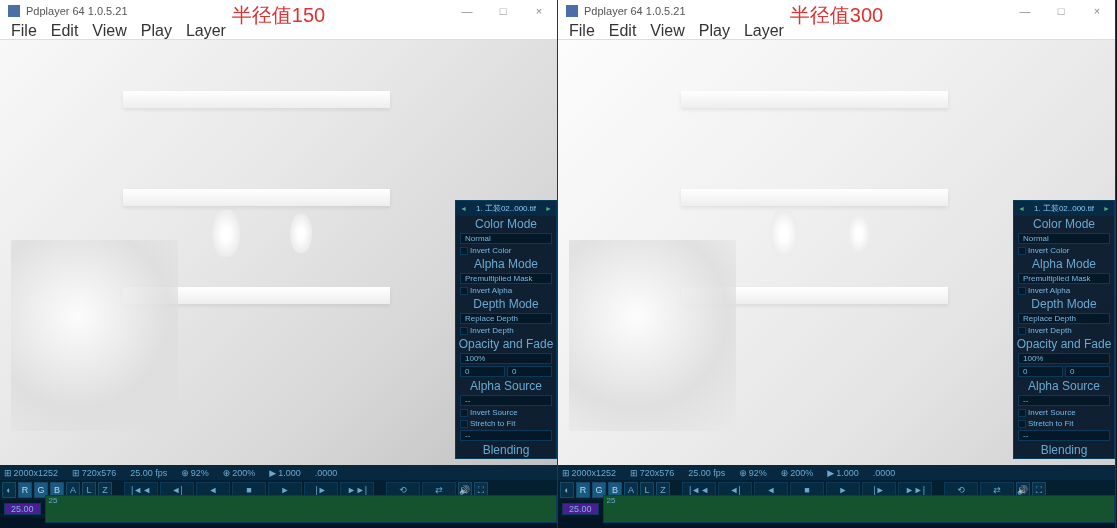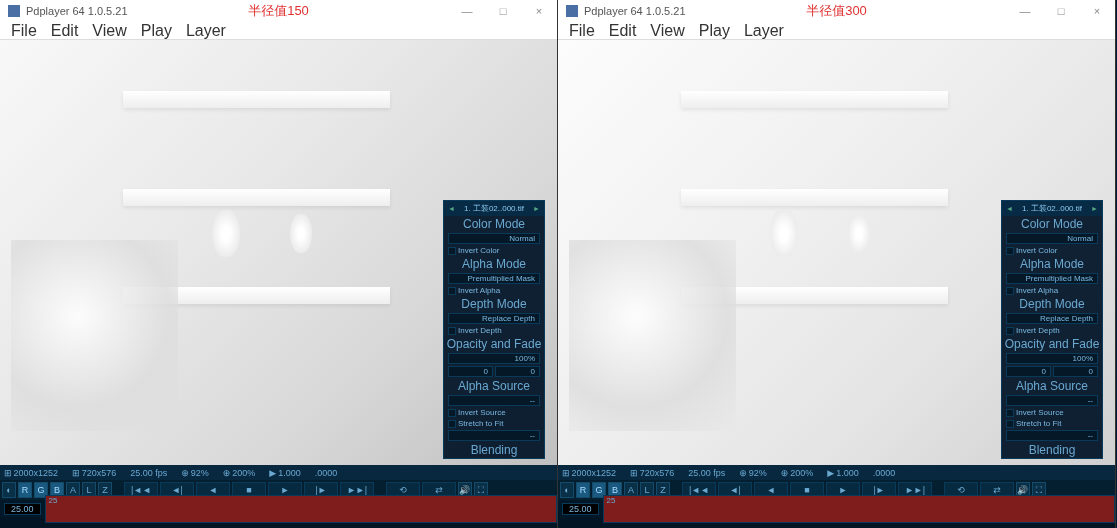--- a/index.html
+++ b/index.html
@@ -3,52 +3,52 @@
 <meta charset="utf-8">
 <style>
 *{box-sizing:border-box;margin:0;padding:0;font-family:Segoe UI,Arial,sans-serif}
 body{background:#001a33;width:1117px;height:528px;overflow:hidden;display:flex}
 .pane{width:558px;height:528px;position:relative;display:flex;flex-direction:column;border-right:1px solid #333}
 .titlebar{height:22px;background:#ffffff;display:flex;align-items:center;padding:0 8px;font-size:11px;color:#333;position:relative}
 .titlebar .appicon{width:12px;height:12px;background:#4a6fa5;margin-right:6px}
 .titlebar .caption{color:#555}
 .winctrl{position:absolute;right:0;top:0;display:flex}
 .winctrl div{width:36px;height:22px;display:flex;align-items:center;justify-content:center;color:#888;font-size:11px}
-.annot{position:absolute;top:2px;left:50%;transform:translateX(-50%);color:#e03030;font-size:13px;font-weight:500;z-index:10;pointer-events:none}
+.annot{position:absolute;top:2px;left:50%;transform:translateX(-50%);color:#e03030;font-size:20px;font-weight:500;z-index:10;pointer-events:none}
 .menubar{height:18px;background:#fff;display:flex;align-items:center;padding:0 4px;font-size:16px;color:#333;border-bottom:1px solid #ddd}
 .menubar span{padding:0 7px;cursor:default}
 .viewport{flex:1;position:relative;background:linear-gradient(135deg,#f8f8f8 0%,#e8e8e8 40%,#d8d8d8 70%,#c0c0c0 100%);overflow:hidden}
 
 .shelf{position:absolute;background:linear-gradient(180deg,#fff 0%,#eee 100%);box-shadow:0 2px 4px rgba(0,0,0,0.08)}
 .shelf.s1{left:22%;top:12%;width:48%;height:4%}
 .shelf.s2{left:22%;top:35%;width:48%;height:4%}
 .shelf.s3{left:22%;top:58%;width:48%;height:4%}
 .vase{position:absolute;background:radial-gradient(ellipse,#fff 20%,#e0e0e0 100%);border-radius:50%/60%}
 .vase.v1{left:38%;top:40%;width:5%;height:11%}
 .vase.v2{left:52%;top:41%;width:4%;height:9%}
 .plant{position:absolute;left:2%;bottom:8%;width:30%;height:45%;background:radial-gradient(circle at 40% 40%,#fff 0%,#ddd 60%,transparent 100%);opacity:0.85}
-.layerpanel{position:absolute;right:12px;top:160px;width:102px;background:rgba(4,22,42,0.95);border:1px solid #0a3a5a;font-size:8px;color:#7ab8e0}
+.layerpanel{position:absolute;right:0;top:160px;width:102px;background:rgba(4,22,42,0.95);border:1px solid #0a3a5a;font-size:8px;color:#7ab8e0}
 .layerpanel .hdr{background:#072b44;padding:2px 4px;color:#8cc8f0;display:flex;align-items:center;justify-content:space-between}
 .layerpanel .hdr .arr{color:#5a8;font-size:7px}
 .layerpanel .sect{padding:1px 0;text-align:center;color:#6aa8d0;font-size:12px}
 .layerpanel .row{padding:1px 4px;display:flex;align-items:center;gap:2px;color:#7ab8e0}
 .layerpanel .row.ctr{justify-content:center}
-.layerpanel .val{background:#051828;border:1px solid #0a3a5a;padding:0 4px;flex:1;text-align:right;font-size:8px}
+.layerpanel .val{background:#051828;border:1px solid #0a3a5a;padding:0 4px;flex:1;text-align:left;font-size:8px}
 .layerpanel .ck{width:8px;height:8px;border:1px solid #0a3a5a;background:#051828;flex-shrink:0}
 .layerpanel .dblval{display:flex;gap:2px;padding:1px 4px}
 .layerpanel .dblval .val{flex:1}
 .statusbar{height:15px;background:#082840;display:flex;align-items:center;font-size:9px;color:#6aa8d0;padding:0 4px;gap:14px}
 .statusbar .seg{display:flex;align-items:center;gap:2px}
 .transport{height:20px;background:#042030;display:flex;align-items:center;gap:2px;padding:0 2px}
 .chbtn{width:14px;height:16px;background:#0a3048;border:1px solid #144a6a;color:#6aa8d0;font-size:9px;display:flex;align-items:center;justify-content:center}
 .chbtn.on{background:#1a5a80;color:#aaddff}
 .tbtn{width:34px;height:16px;background:#062a40;border:1px solid #0a3a5a;color:#6aa8d0;font-size:9px;display:flex;align-items:center;justify-content:center}
 .timeline{height:18px;background:#021828;display:flex;align-items:center;font-size:9px;color:#7ab8e0;position:relative}
-.timeline .tval{background:#000000;border:1px solid #0a3a5a;padding:0 6px;margin:0 4px}
-.timeline .track{flex:1;height:28px;background:#7f1d1d;border:1px solid #0a3a5a;position:relative}
+.timeline .tval{background:#4c1d95;border:1px solid #0a3a5a;padding:0 6px;margin:0 4px}
+.timeline .track{flex:1;height:28px;background:#14532d;border:1px solid #0a3a5a;position:relative}
 .timeline .mark{position:absolute;top:0;left:3px;color:#6aa8d0;font-size:8px}
 .tlrow2{height:10px;background:#021525;display:flex;align-items:center;font-size:8px;color:#5a8ab0;padding:0 6px}
 </style>
 </head>
 <body>
 
 <div class="pane">
   <div class="annot">半径值150</div>
   <div class="titlebar">
     <div class="appicon"></div>

